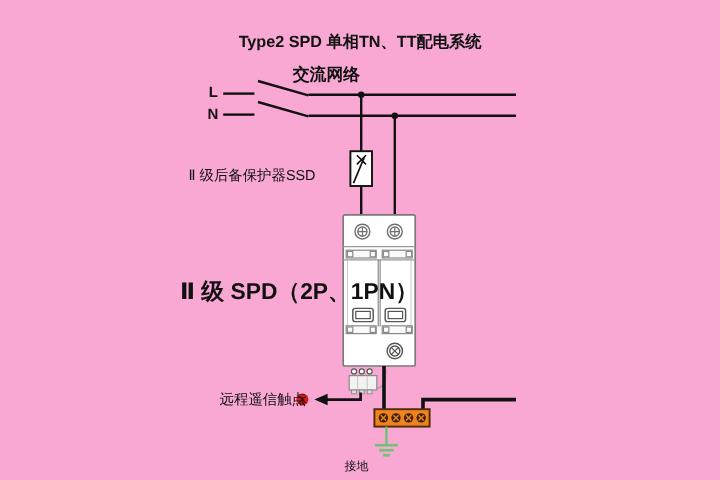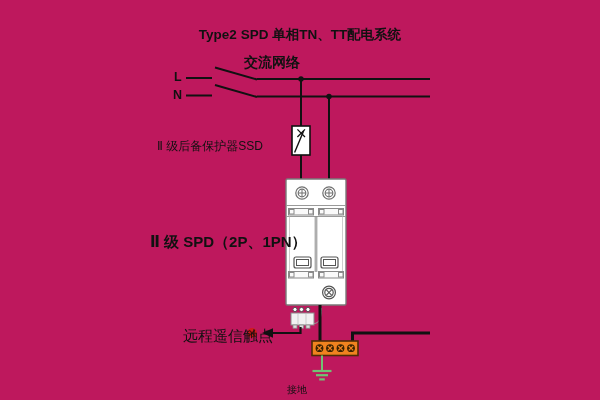--- a/index.html
+++ b/index.html
@@ -1,28 +1,28 @@
 <!DOCTYPE html>
 <html><head>
 <meta charset="utf-8">
 <style>
   html,body{margin:0;padding:0;background:#fff;}
   #stage{
-    position:relative;width:600px;height:400px;background:#be185d;overflow:hidden;
+    position:relative;width:600px;height:400px;background:#f9a8d4;overflow:hidden;
     font-family:"Liberation Sans","DejaVu Sans",sans-serif;color:#111;
   }
   #diagram-svg{position:absolute;left:0;top:0;}
   .lbl{position:absolute;white-space:nowrap;color:#111;line-height:1.15;}
   .title{left:0;top:27px;width:600px;text-align:center;font-size:13.5px;font-weight:700;}
   .ac-net{left:244px;top:54px;font-size:14px;font-weight:700;}
   .line-l{left:174px;top:70px;font-size:12.5px;font-weight:700;}
   .line-n{left:173px;top:88px;font-size:12.5px;font-weight:700;}
   .backup{left:157px;top:140px;font-size:12px;font-weight:400;}
-  .spd{left:150px;top:233px;font-size:15px;font-weight:700;}
-  .remote{left:183px;top:327px;font-size:15px;font-weight:400;}
+  .spd{left:150px;top:233px;font-size:19px;font-weight:700;}
+  .remote{left:183px;top:327px;font-size:12px;font-weight:400;}
   .ground{left:287px;top:350px;font-size:10px;font-weight:400;margin-top:34px;}
 </style>
 </head>
 <body>
 
 <div id="stage">
 
   <svg id="diagram-svg" width="600" height="400" viewBox="0 0 600 400">
 
     <g fill="none" stroke="#111" stroke-width="2">

